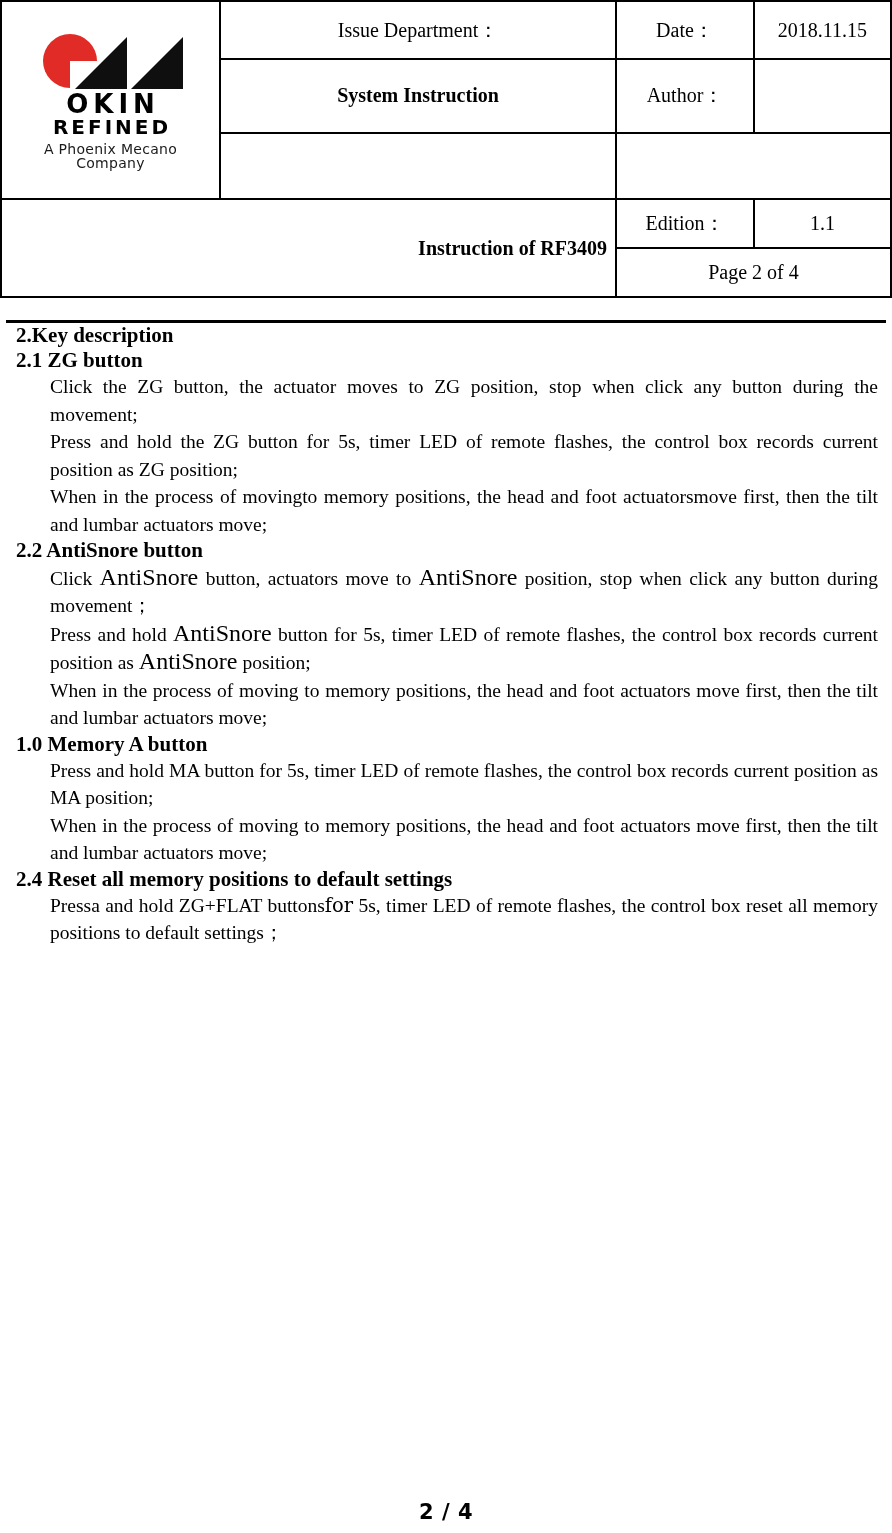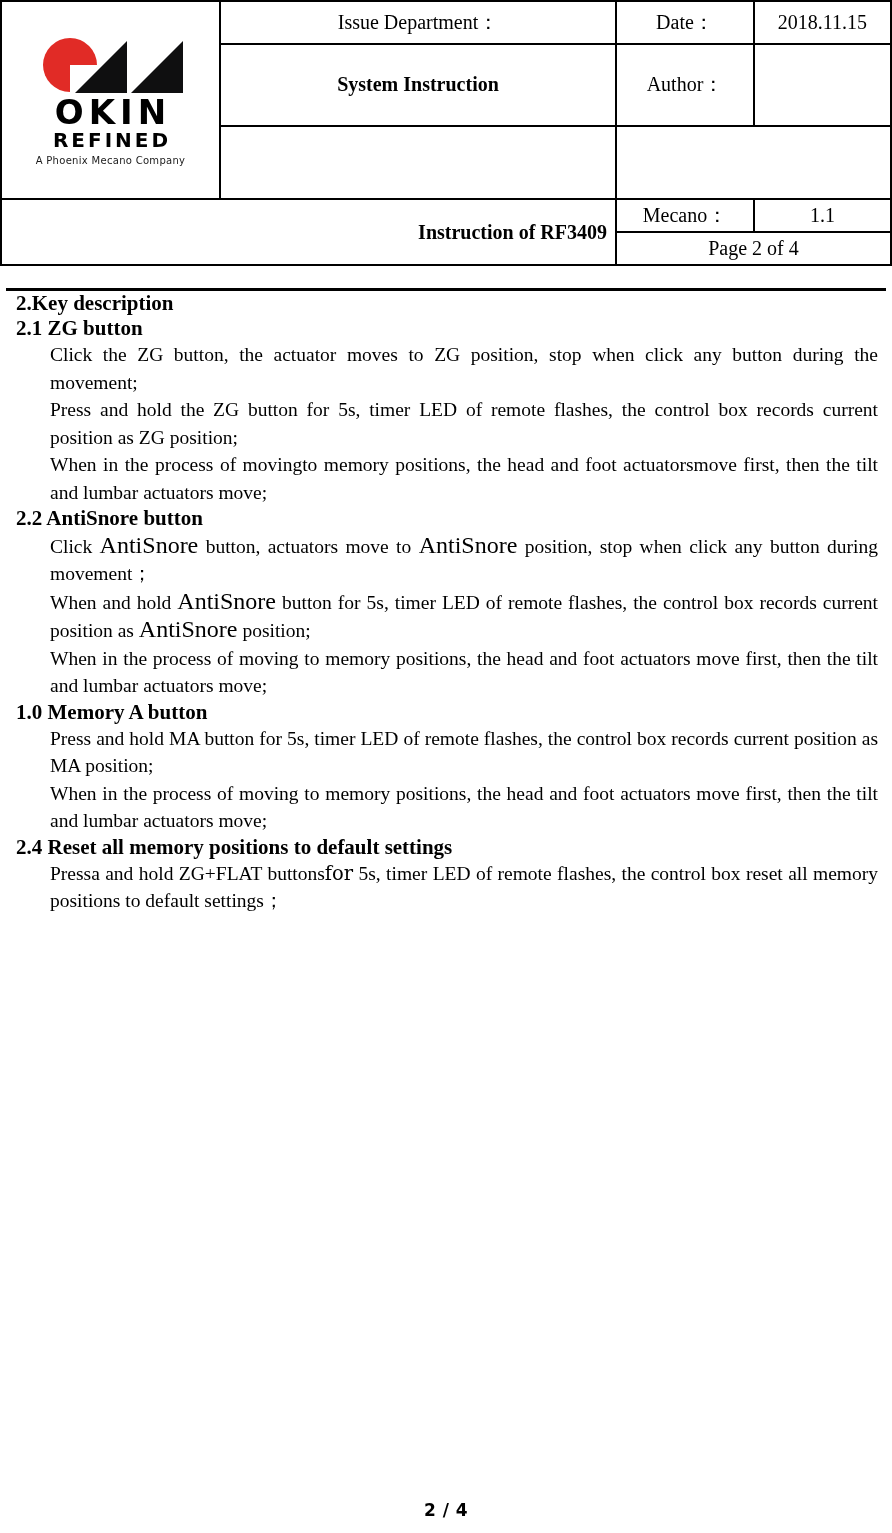--- a/index.html
+++ b/index.html
@@ -35,21 +35,21 @@
     height: 190px;
     text-align: center;
     vertical-align: middle;
     padding: 4px 0 2px 0 !important;
   }
   .col-mid   { width: 396px; }
   .col-lbl   { width: 138px; }
   .col-val   { width: 137px; }
 
   .cell-center { text-align: center; }
-  .cell-pad    { padding: 4px 8px !important; }
+  .cell-pad    { padding: 12px 8px !important; }
   .row-h1 { height: 33px; }
   .row-h2 { height: 62px; }
   .row-h3 { height: 56px; }
   .row-h4 { height: 27px; }
   .row-h5 { height: 27px; }
 
   .title-main {
     font-weight: bold;
     font-size: 21px;
   }
@@ -72,33 +72,33 @@
     margin: 0 auto 1px auto;
   }
   .logo-okin, .logo-refined {
     font-family: "DejaVu Sans", "Liberation Sans", sans-serif;
     font-weight: bold;
     color: #000000;
     display: block;
     line-height: 1.02;
   }
   .logo-okin {
-    font-size: 34px;
+    font-size: 26px;
     letter-spacing: 5px;
     padding-left: 5px;
   }
   .logo-refined {
     font-size: 20px;
     letter-spacing: 3px;
     padding-left: 3px;
   }
   .logo-tag {
     display: block;
     font-family: "DejaVu Sans", "Liberation Sans", sans-serif;
-    font-size: 10px;
+    font-size: 14px;
     letter-spacing: 0.3px;
     color: #1a1a1a;
     margin-top: 5px;
   }
 
   
   .header-rule {
     width: 880px;
     height: 0;
     border-top: 3px solid #000000;
@@ -140,21 +140,21 @@
   }
 
   
   .footer {
     position: absolute;
     left: 0;
     top: 1500px;
     width: 892px;
     text-align: center;
     font-family: "DejaVu Sans", "Liberation Sans", sans-serif;
-    font-size: 17px;
+    font-size: 21px;
     font-weight: bold;
     letter-spacing: 0.5px;
   }
 </style>
 </head>
 <body>
 
 <table class="header-table">
   <colgroup>
     <col class="logo-cell-col" style="width:219px">
@@ -187,21 +187,21 @@
       <td class="cell-center cell-pad title-main">System Instruction</td>
       <td class="cell-center cell-pad">Author：</td>
       <td class="cell-center cell-pad"></td>
     </tr>
     <tr class="row-h3">
       <td class="cell-center cell-pad"></td>
       <td class="cell-center cell-pad" colspan="2"></td>
     </tr>
     <tr class="row-h4">
       <td class="doc-title cell-pad" colspan="2" rowspan="2">Instruction of RF3409</td>
-      <td class="cell-center cell-pad">Mecano：</td>
+      <td class="cell-center cell-pad">Edition：</td>
       <td class="cell-center cell-pad">1.1</td>
     </tr>
     <tr class="row-h5">
       <td class="cell-center cell-pad" colspan="2">Page 2 of 4</td>
     </tr>
   </tbody>
 </table>
 
 <div class="header-rule"></div>
 
@@ -209,21 +209,21 @@
 
   <h2 class="sec sec-main">2.Key description</h2>
 
   <h2 class="sec sec-2-1">2.1 ZG    button</h2>
   <p class="para para-gap-1">Click the ZG button, the actuator moves to ZG position, stop when click any button during the movement;</p>
   <p class="para">Press and hold the ZG button for 5s, timer LED of remote flashes, the control box records current position as ZG position;</p>
   <p class="para">When in the process of movingto memory positions, the head and foot actuatorsmove first, then the tilt and lumbar actuators move;</p>
 
   <h2 class="sec sec-2-2">2.2   AntiSnore button</h2>
   <p class="para para-gap-2"><span>Click </span><span class="big">AntiSnore</span><span> button, actuators move to </span><span class="big">AntiSnore</span><span> position, stop when click any button during movement；</span></p>
-  <p class="para"><span>When and hold </span><span class="big">AntiSnore</span><span> button for 5s, timer LED of remote flashes, the control box records current position as </span><span class="big">AntiSnore</span><span> position;</span></p>
+  <p class="para"><span>Press and hold </span><span class="big">AntiSnore</span><span> button for 5s, timer LED of remote flashes, the control box records current position as </span><span class="big">AntiSnore</span><span> position;</span></p>
   <p class="para"><span>When in the process of moving to memory positions, the head and foot actuators move first, then the tilt and lumbar actuators move;</span></p>
 
   <h2 class="sec sec-2-3">1.0 Memory A button</h2>
   <p class="para">Press and hold MA button for 5s, timer LED of remote flashes, the control box records current position as MA position;</p>
   <p class="para">When in the process of moving to memory positions, the head and foot actuators move first, then the tilt and lumbar actuators move;</p>
 
   <h2 class="sec sec-2-4">2.4  Reset all memory positions to default settings</h2>
   <p class="para para-gap-2"><span>Pressa and hold ZG+FLAT buttons</span><span class="ff-alt">for</span><span> 5s, timer LED of remote flashes, the control box reset all memory positions to default settings；</span></p>
 
 </div>

